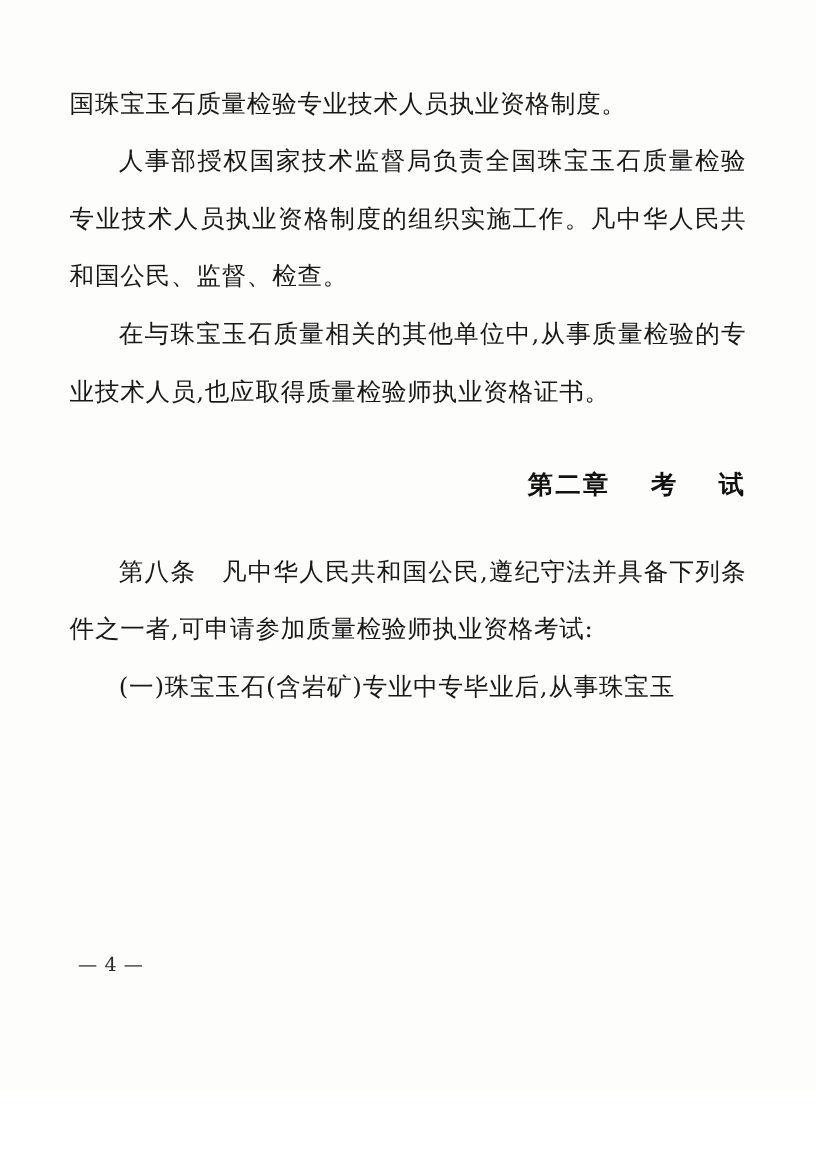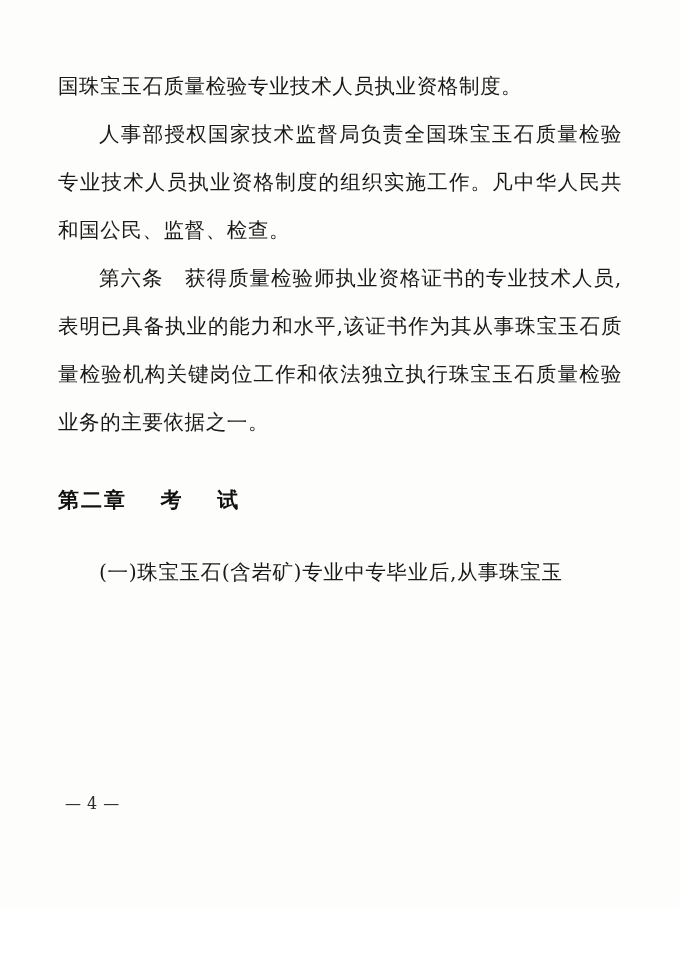--- a/index.html
+++ b/index.html
@@ -33,21 +33,21 @@
     color: #191919;
     font-weight: 500;
   }
   .indent {
     text-indent: 2em;
   }
   .chapter-heading {
     font-size: 21px;
     font-weight: 700;
     letter-spacing: 2px;
-    text-align: left;
+    text-align: right;
     margin: 40px 0 34px 0;
     color: #111111;
   }
   .chapter-heading .gap {
     display: inline-block;
     width: 1.6em;
   }
   .page-number {
     position: absolute;
     left: 62px;
@@ -73,25 +73,26 @@
 </head>
 <body>
 
 <div class="page">
 
   <p class="para">国珠宝玉石质量检验专业技术人员执业资格制度。</p>
 
   <p class="para indent">人事部授权国家技术监督局负责全国珠宝玉石质量检验专业技术人员执业资格制度的组织实施工作。凡中华人民共和国公民、监督、检查。</p>
 
 
+  <p class="para indent">在与珠宝玉石质量相关的其他单位中,从事质量检验的专业技术人员,也应取得质量检验师执业资格证书。</p>
 
-  <p class="para indent">第六条　获得质量检验师执业资格证书的专业技术人员,表明已具备执业的能力和水平,该证书作为其从事珠宝玉石质量检验机构关键岗位工作和依法独立执行珠宝玉石质量检验业务的主要依据之一。</p>
 
   <h2 class="chapter-heading"><span>第二章</span><span class="gap"></span><span>考</span><span class="gap"></span><span>试</span></h2>
 
 
+  <p class="para indent">第八条　凡中华人民共和国公民,遵纪守法并具备下列条件之一者,可申请参加质量检验师执业资格考试:</p>
 
   <p class="para indent">(一)珠宝玉石(含岩矿)专业中专毕业后,从事珠宝玉</p>
 
   <div class="page-number"><span class="dash">—</span><span>4</span><span class="dash">—</span></div>
 
   <div class="footer-band"></div>
 </div>
 
 </body></html>

